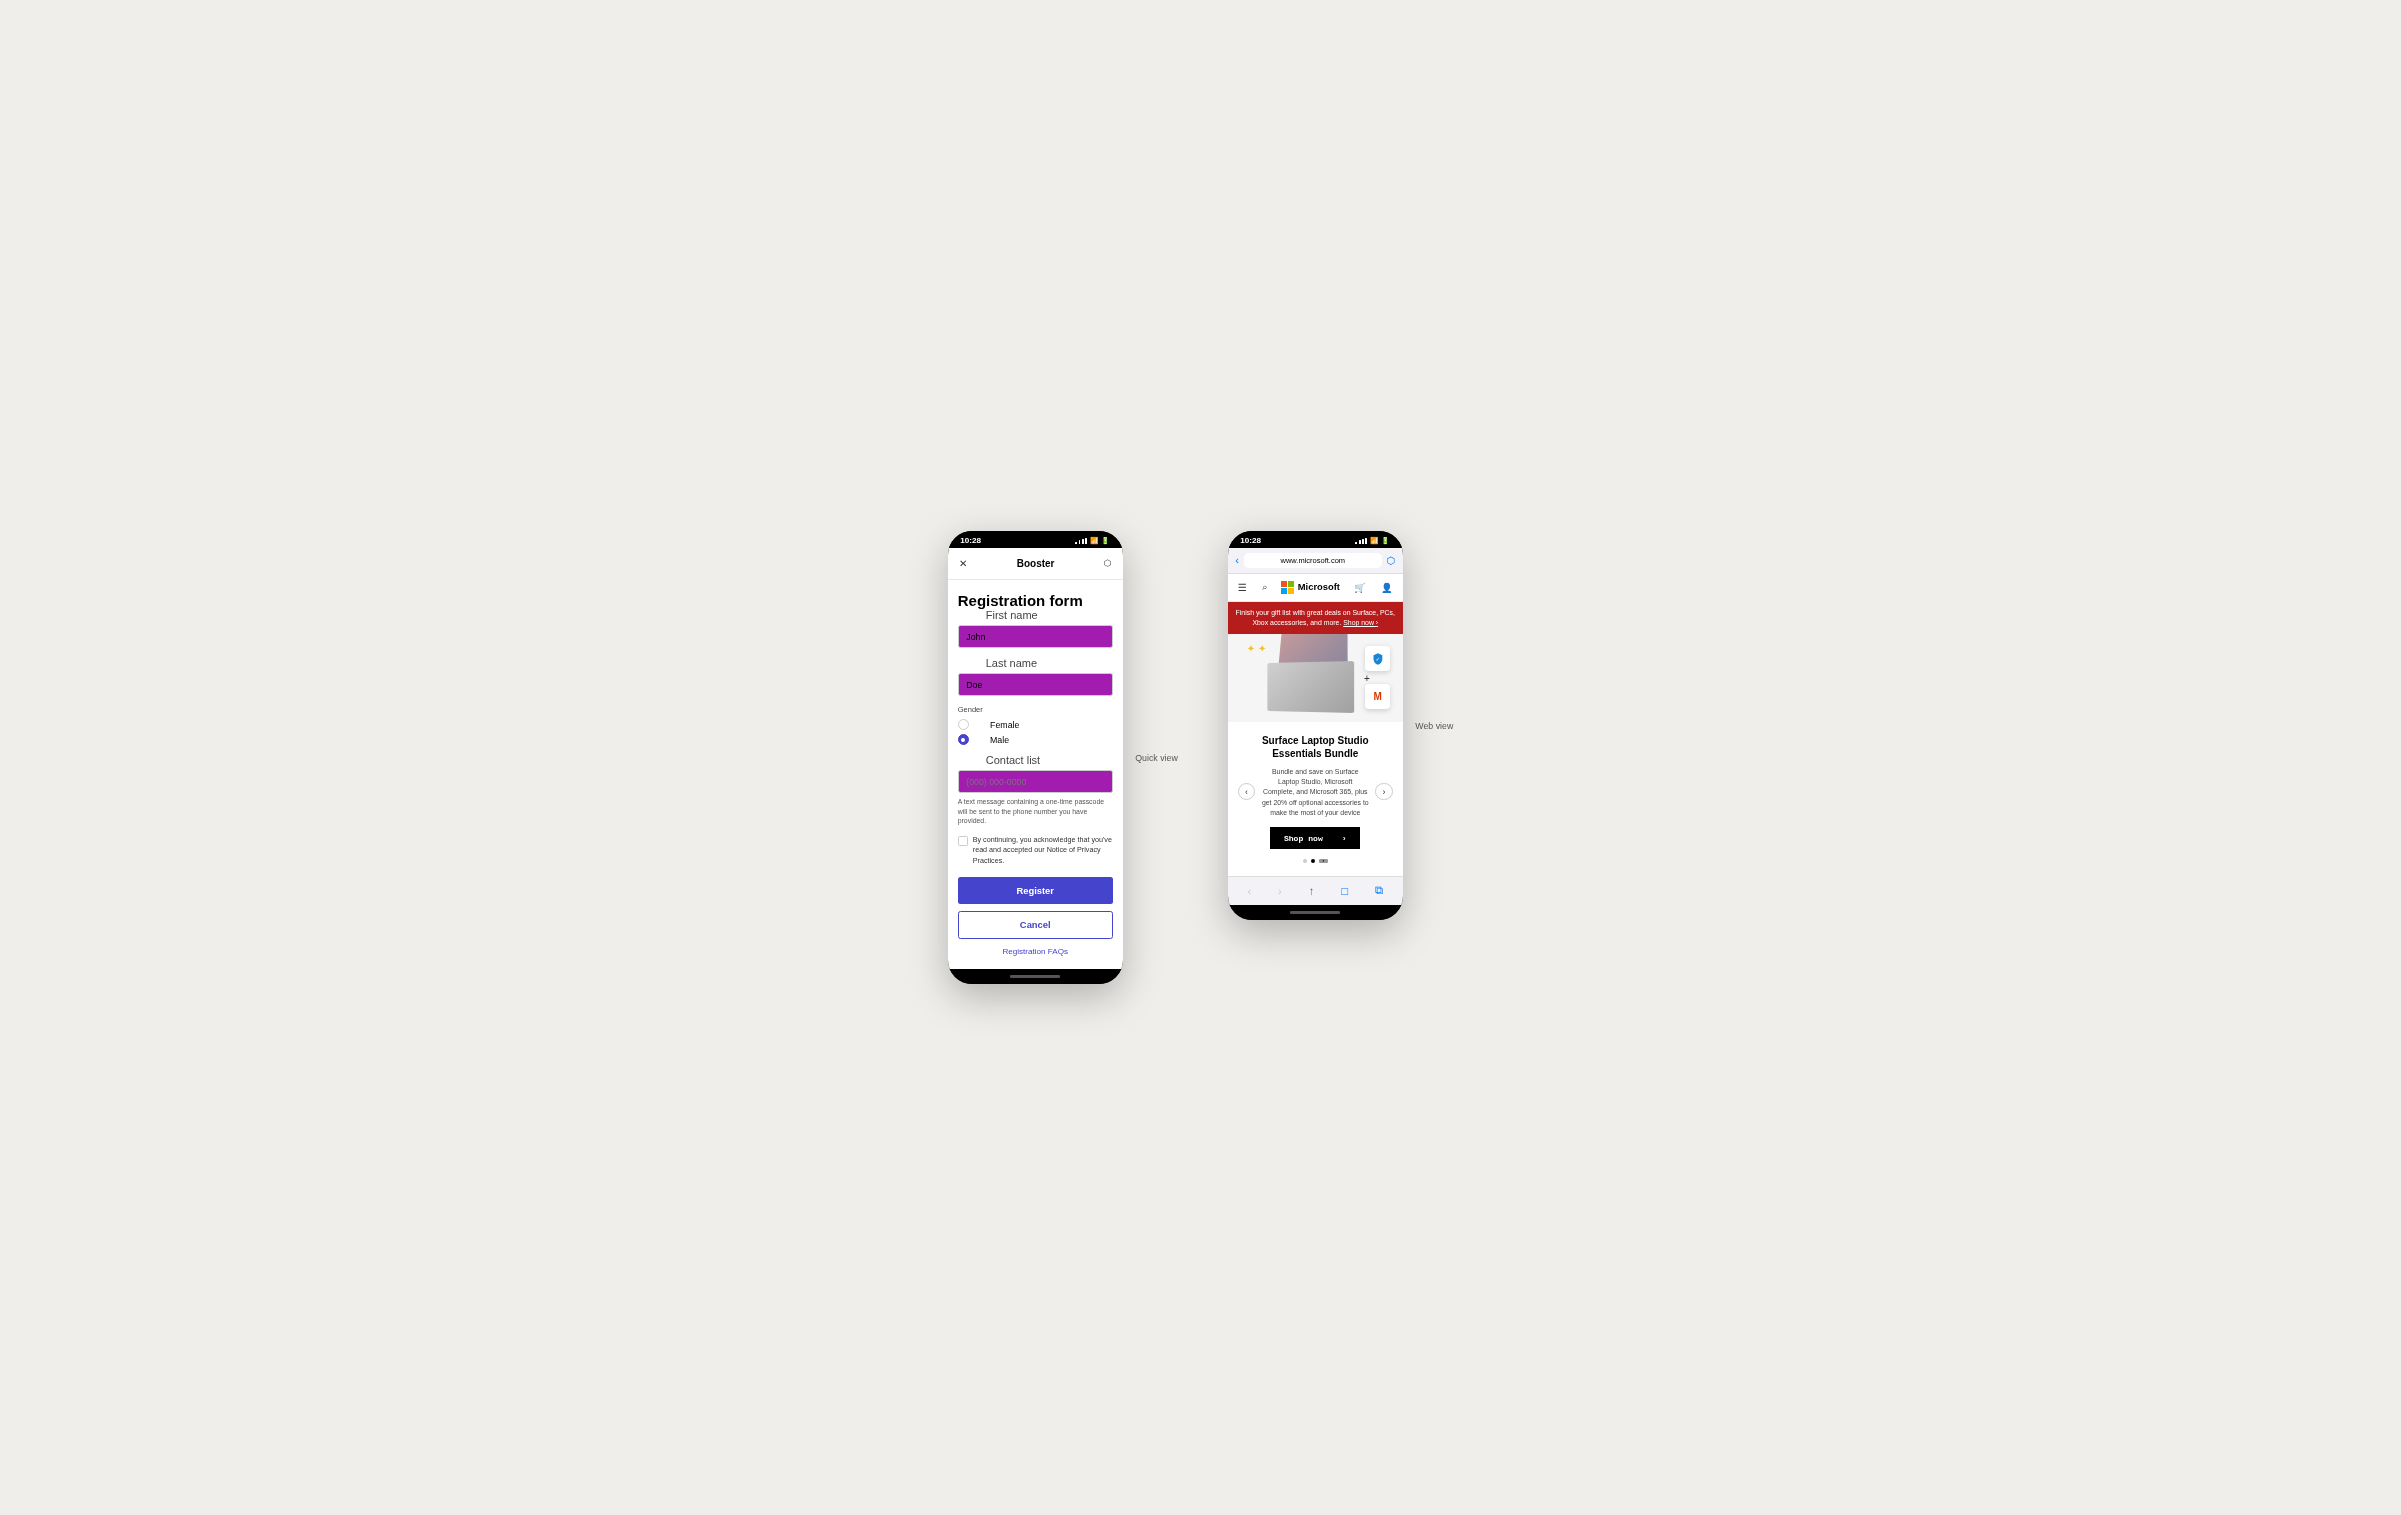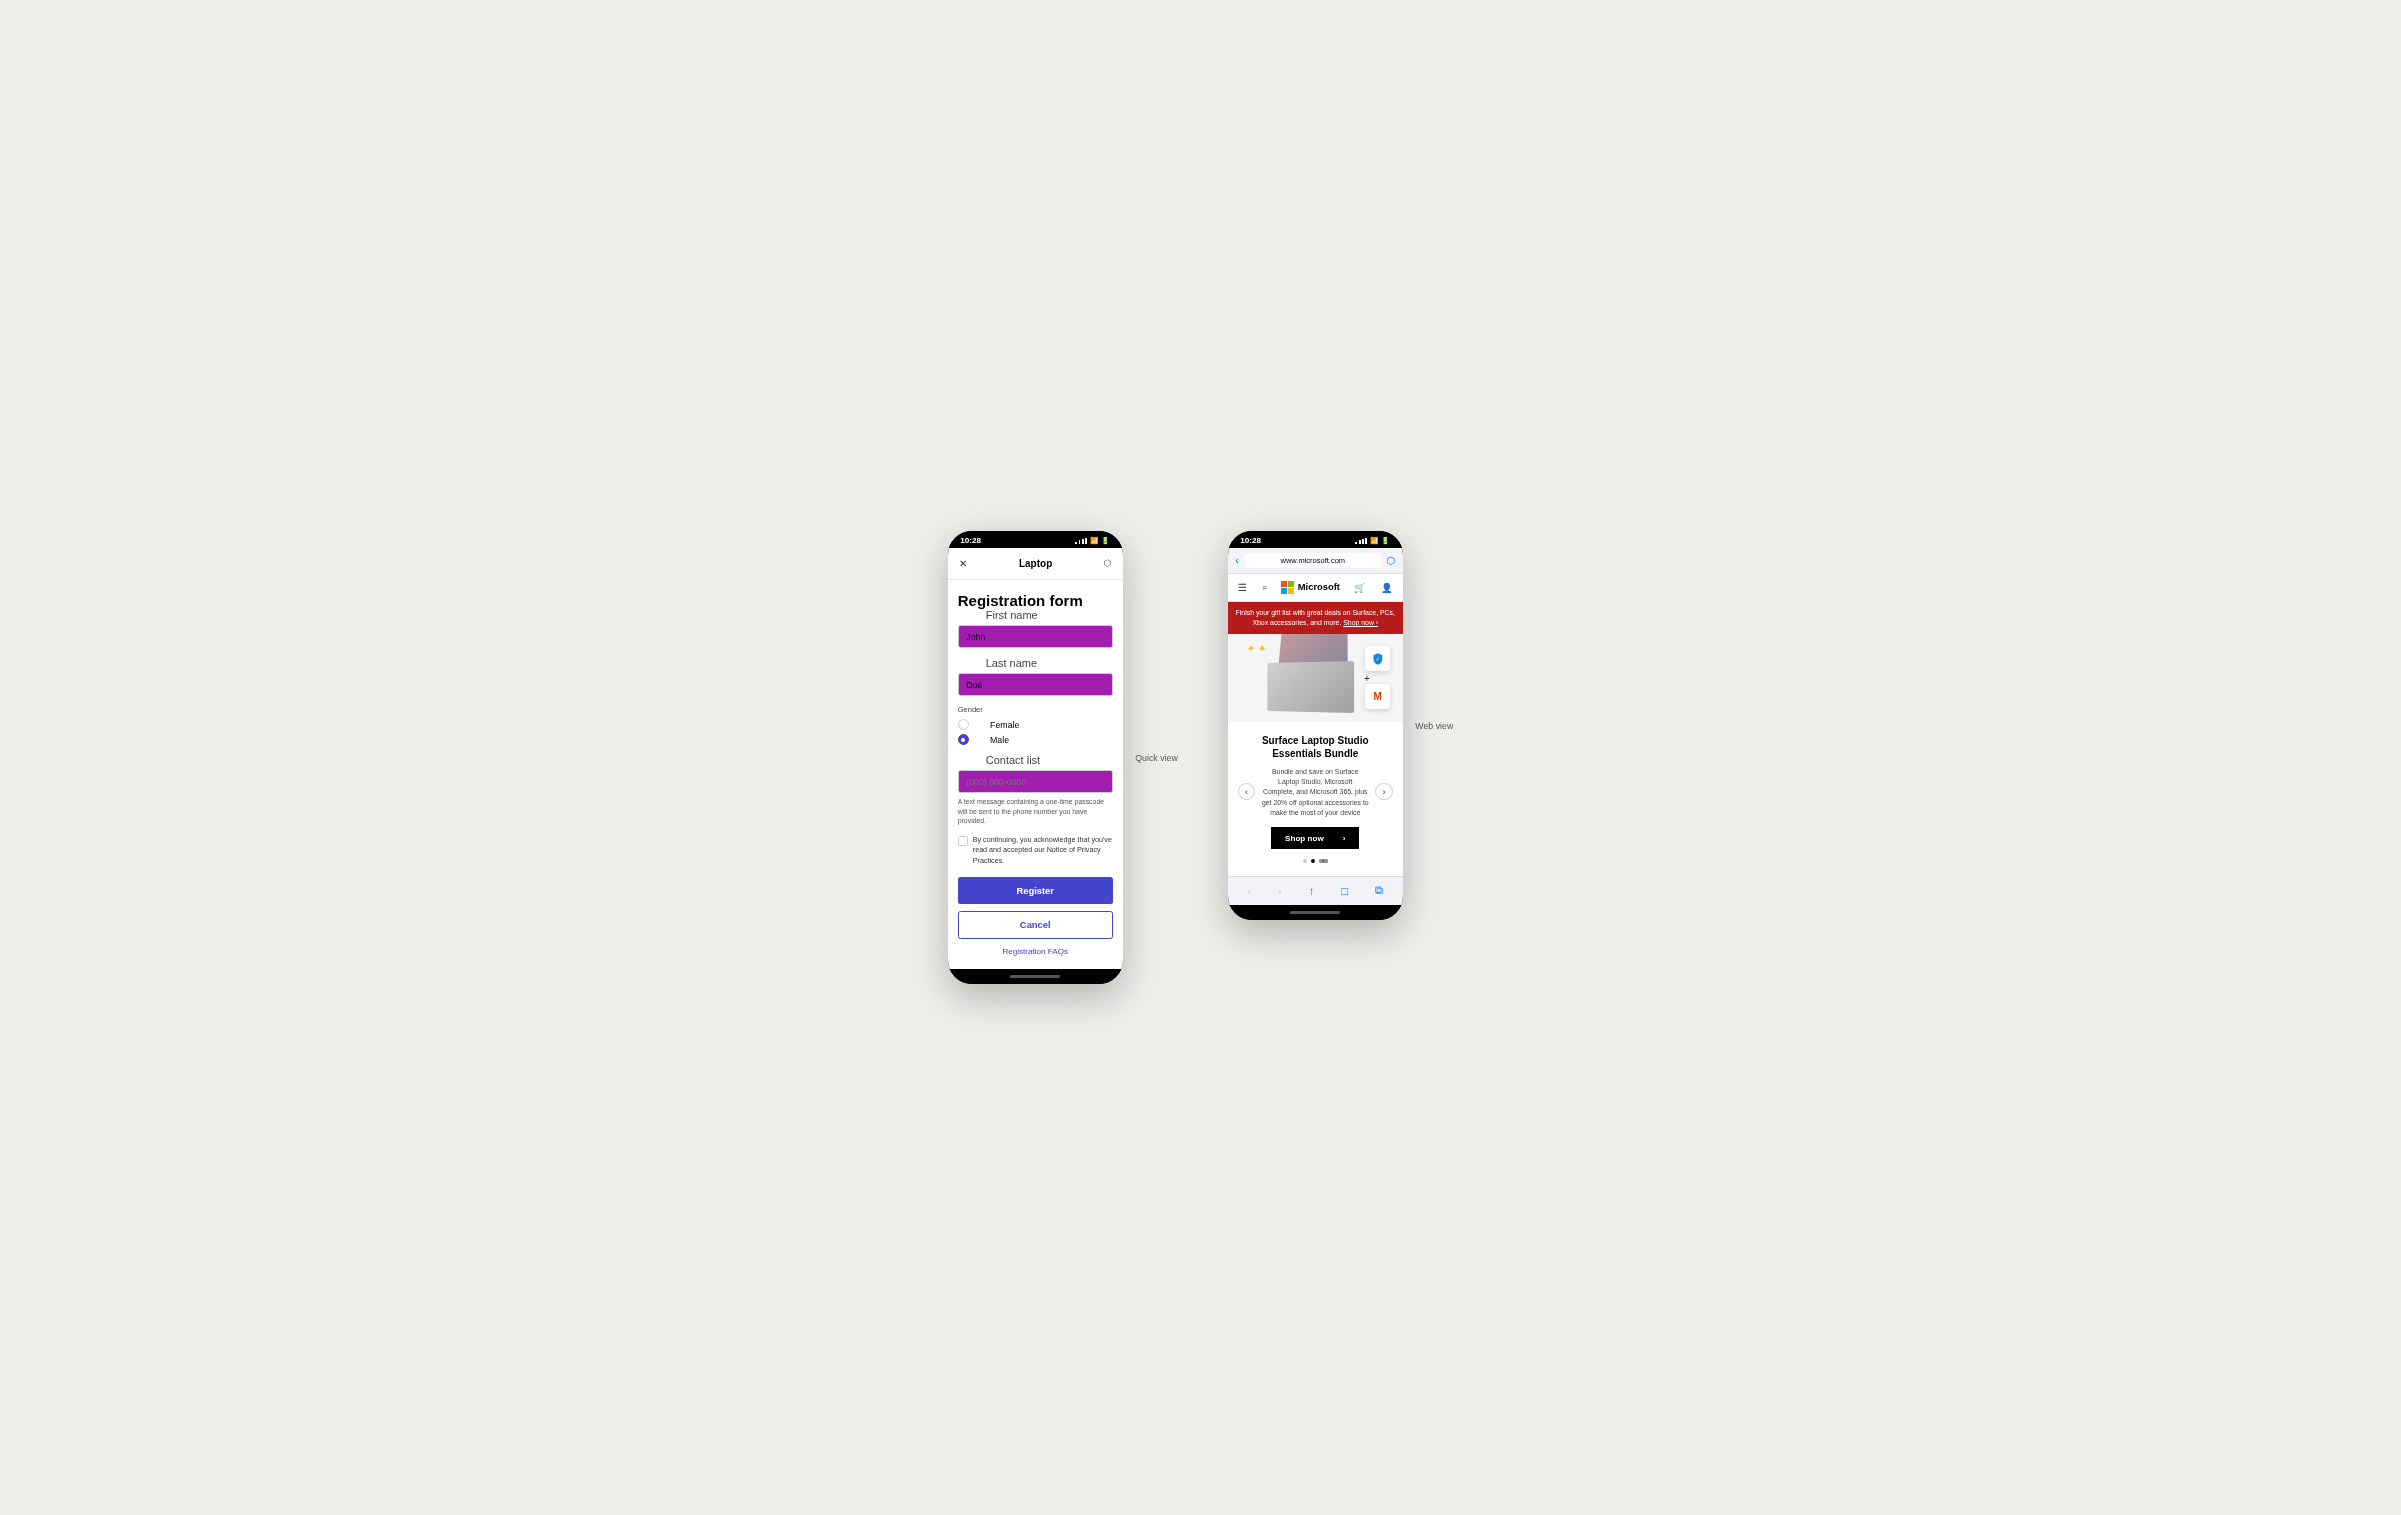--- a/index.html
+++ b/index.html
@@ -471,20 +471,21 @@
       color: #fff;
       border: none;
       padding: 6.3px 13.8px;
       font-size: 8.1px;
       font-weight: 600;
       cursor: pointer;
       border-radius: 0;
       display: inline-flex;
       align-items: center;
       gap: 19px;
+      font-family: Liberation Mono, monospace;
     }
 
     .carousel-dots {
       display: flex;
       justify-content: center;
       align-items: center;
       gap: 3.8px;
       margin-top: 10px;
     }
 
@@ -546,21 +547,21 @@
           </div>
           <span style="font-size:6.9px">📶</span>
           <span style="font-size:6.9px">🔋</span>
         </div>
       </div>
 
       <div class="phone-screen">
 
         <div class="app-header">
           <button class="icon-btn">✕</button>
-          <span class="title">Laptop</span>
+          <span class="title">Booster</span>
           <button class="icon-btn" style="font-size:8.8px">⬡</button>
         </div>
 
         <div class="form-content">
           <h1 class="form-title">Registration form</h1>
 
           
           <div class="form-group">
             <label class="form-label">First name</label>
             <input class="form-input" type="text" value="John" style="">

